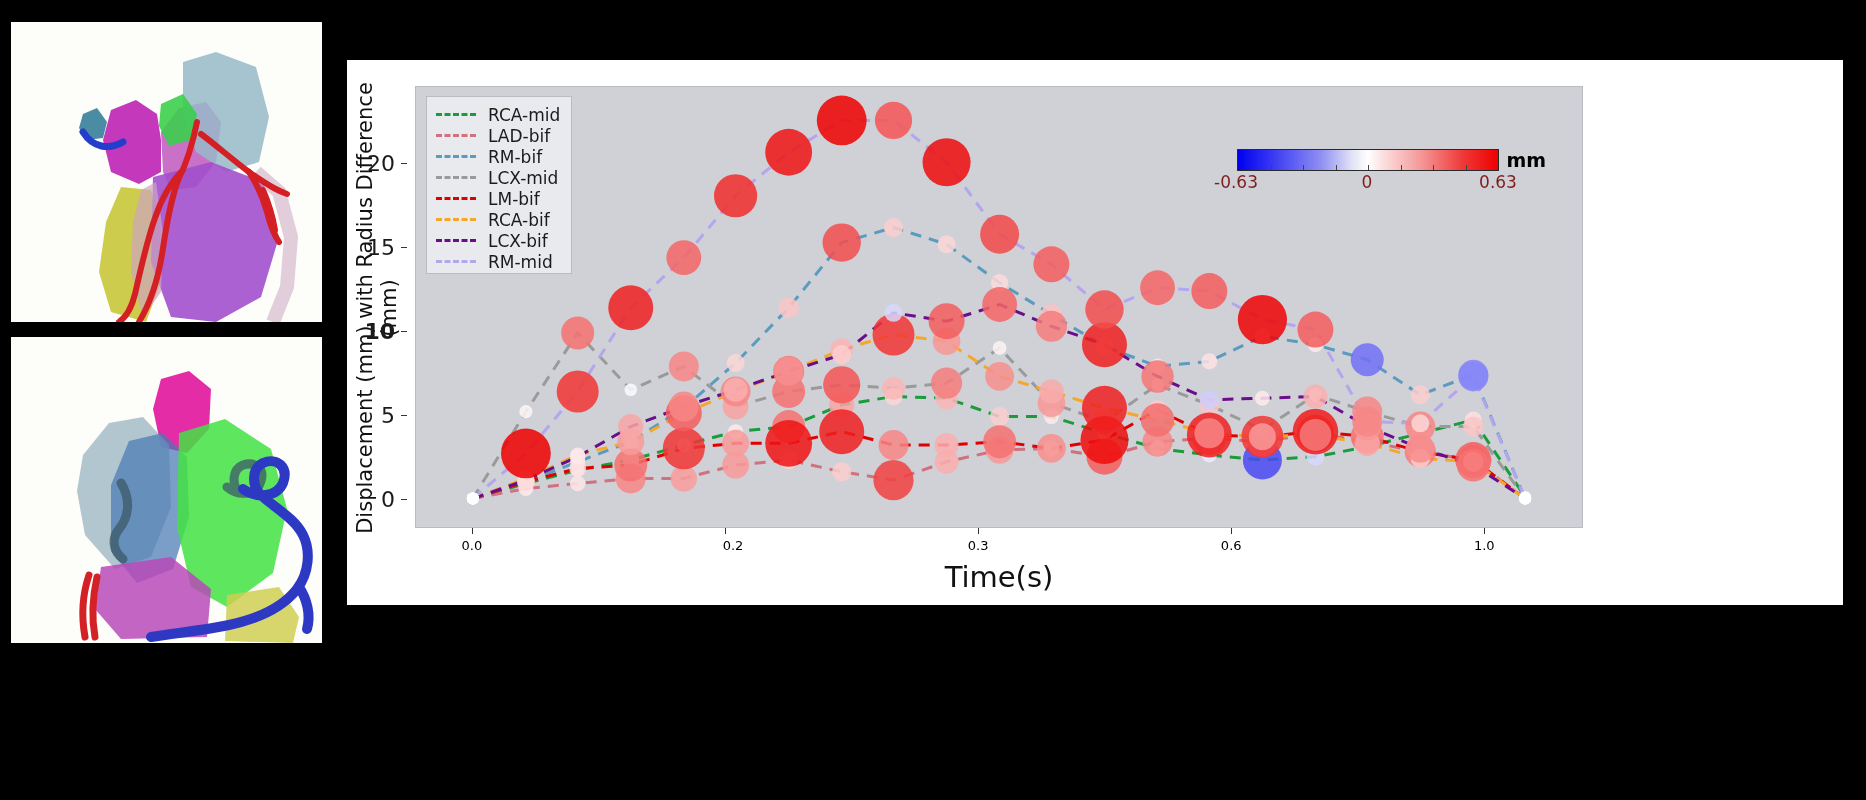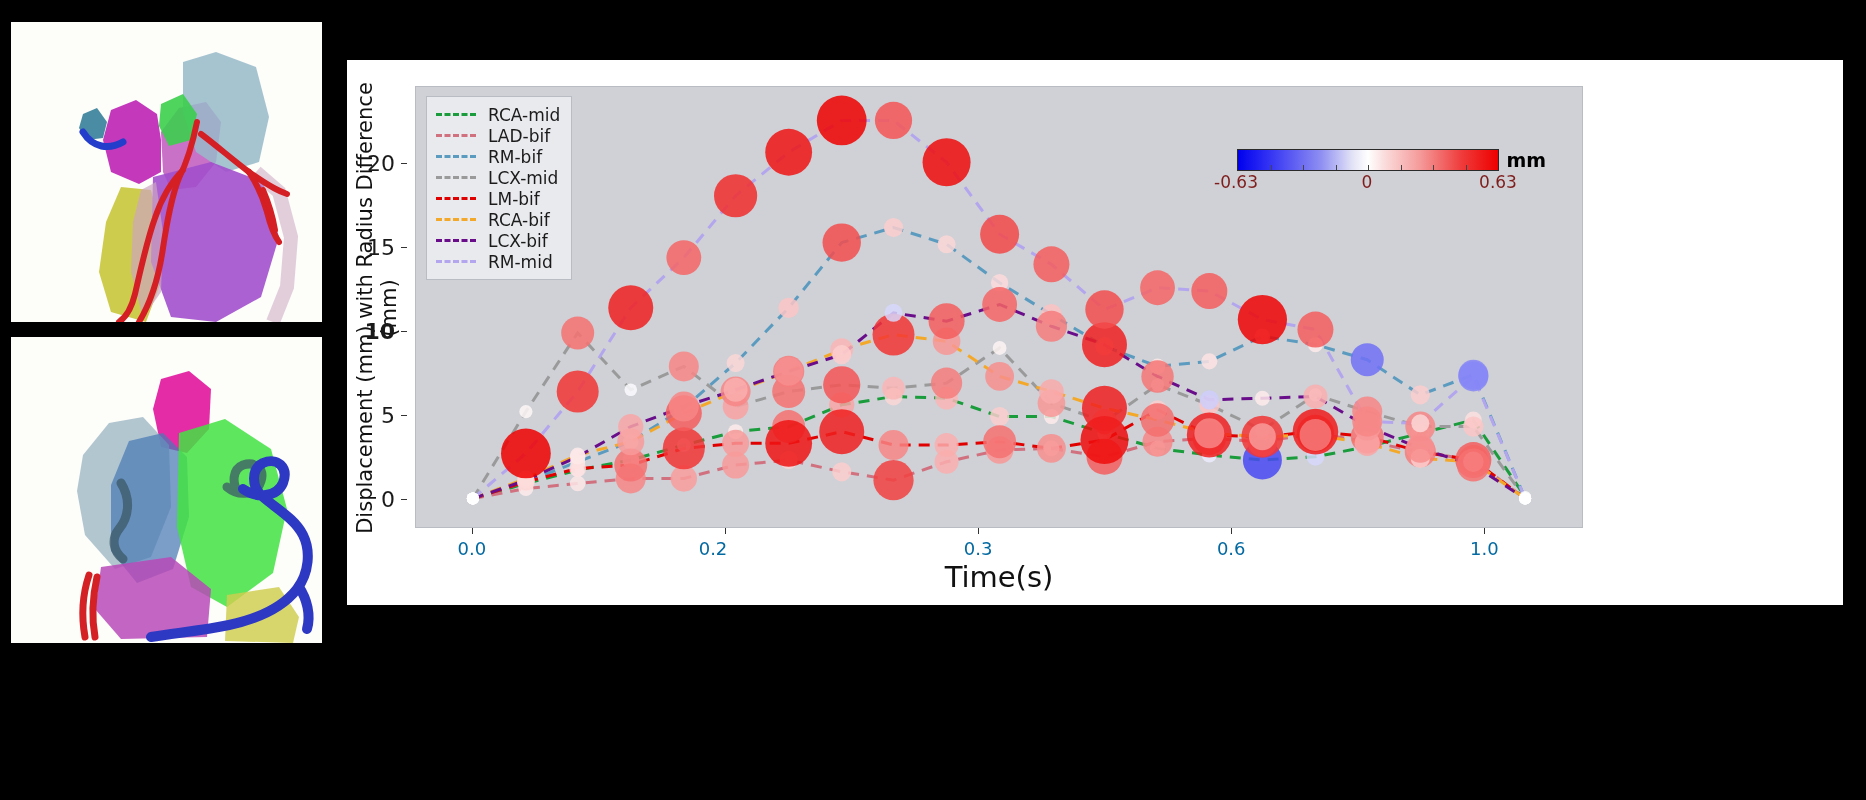--- a/index.html
+++ b/index.html
@@ -33,39 +33,39 @@
     position:absolute;right:0;transform:translateY(-50%);
     font-size:22px;color:#1a1a1a;text-align:right;white-space:nowrap;
   }
   #ytick-wrap{position:absolute;left:0;top:26px;width:60px;height:442px;}
   .ytick-mark{position:absolute;left:62px;width:6px;height:1px;background:#333;}
 
   
   #xtick-wrap{position:absolute;left:68px;top:468px;width:1168px;height:40px;}
   .xtick{
     position:absolute;top:10px;transform:translateX(-50%);
-    font-size:18px;color:#0369a1;white-space:nowrap;
+    font-size:13px;color:#000000;white-space:nowrap;
   }
   .xtick-mark{position:absolute;top:0;width:1px;height:6px;background:#333;}
 
   #xlabel{
     position:absolute;left:68px;top:500px;width:1168px;text-align:center;
     font-size:29px;color:#111;
   }
   #ylabel{
     position:absolute;left:-196px;top:224px;width:452px;text-align:center;
     font-size:21px;color:#111;
     transform:rotate(-90deg);transform-origin:center center;
   }
 
   
   #legend{
     position:absolute;left:10px;top:9px;
     background:#e9eaee;border:1px solid #b9bcc2;
-    padding:7px 11px 7px 9px;
+    padding:7px 11px 1px 9px;
     box-sizing:border-box;
   }
   .legend-row{display:flex;align-items:center;height:21px;}
   .legend-swatch{width:40px;height:0;border-top:3px dashed #000;margin-right:12px;}
   .legend-text{font-size:17px;color:#1b1b1b;white-space:nowrap;}
 
   
   #colorbar-wrap{position:absolute;right:36px;top:62px;width:310px;}
   #cbar-row{display:flex;align-items:center;justify-content:flex-end;}
   #cbar{
@@ -380,21 +380,21 @@
           <span class="cbar-lab" style="left:0%">-0.63</span>
           <span class="cbar-lab" style="left:50%">0</span>
           <span class="cbar-lab" style="left:100%">0.63</span>
         </div>
       </div>
     </div>
 
     <div id="xtick-wrap">
         <div class="xtick" style="left: 56.9447px;">0.0</div>
         <div class="xtick-mark" style="left: 56.9447px;"></div>
-        <div class="xtick" style="left: 298px;">0.2</div>
+        <div class="xtick" style="left: 318px;">0.2</div>
         <div class="xtick-mark" style="left: 310.033px;"></div>
         <div class="xtick" style="left: 563.12px;">0.3</div>
         <div class="xtick-mark" style="left: 563.12px;"></div>
         <div class="xtick" style="left: 816.208px;">0.6</div>
         <div class="xtick-mark" style="left: 816.208px;"></div>
         <div class="xtick" style="left: 1069.3px;">1.0</div>
         <div class="xtick-mark" style="left: 1069.3px;"></div>
       </div>
     <div id="xlabel">Time(s)</div>
   </div>

